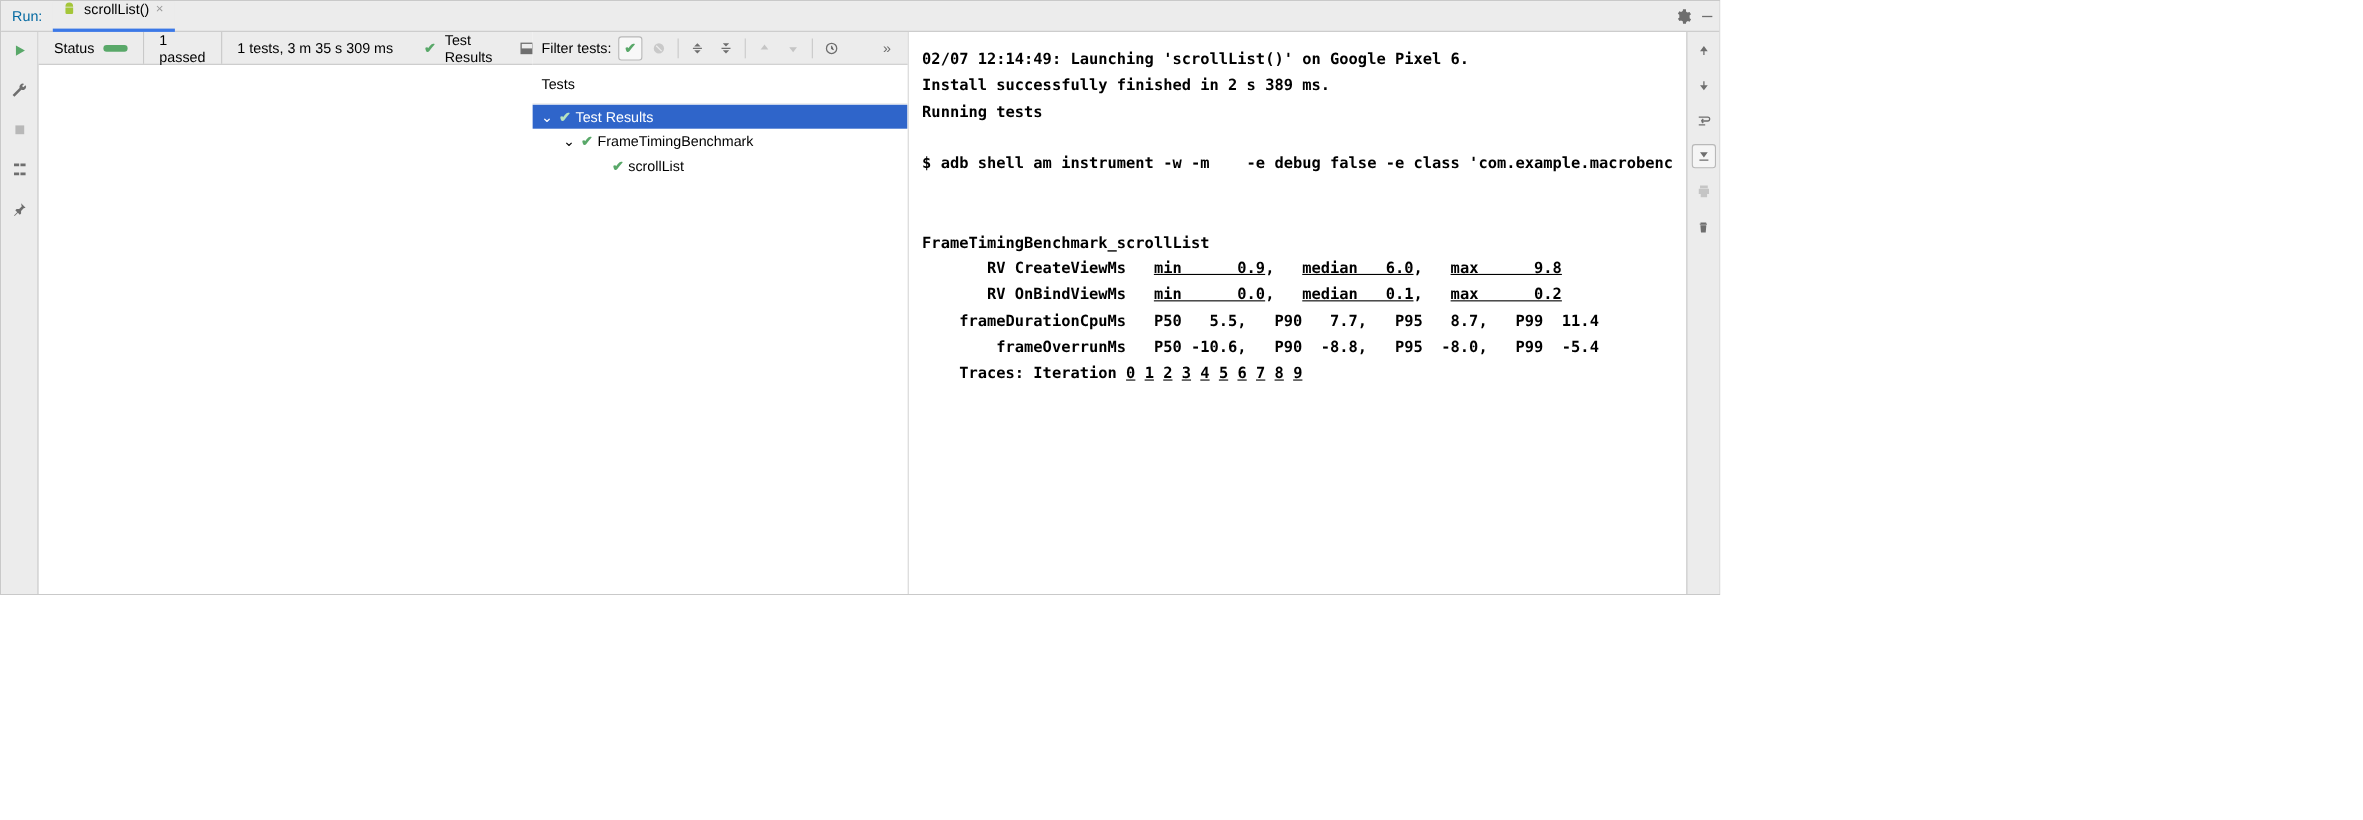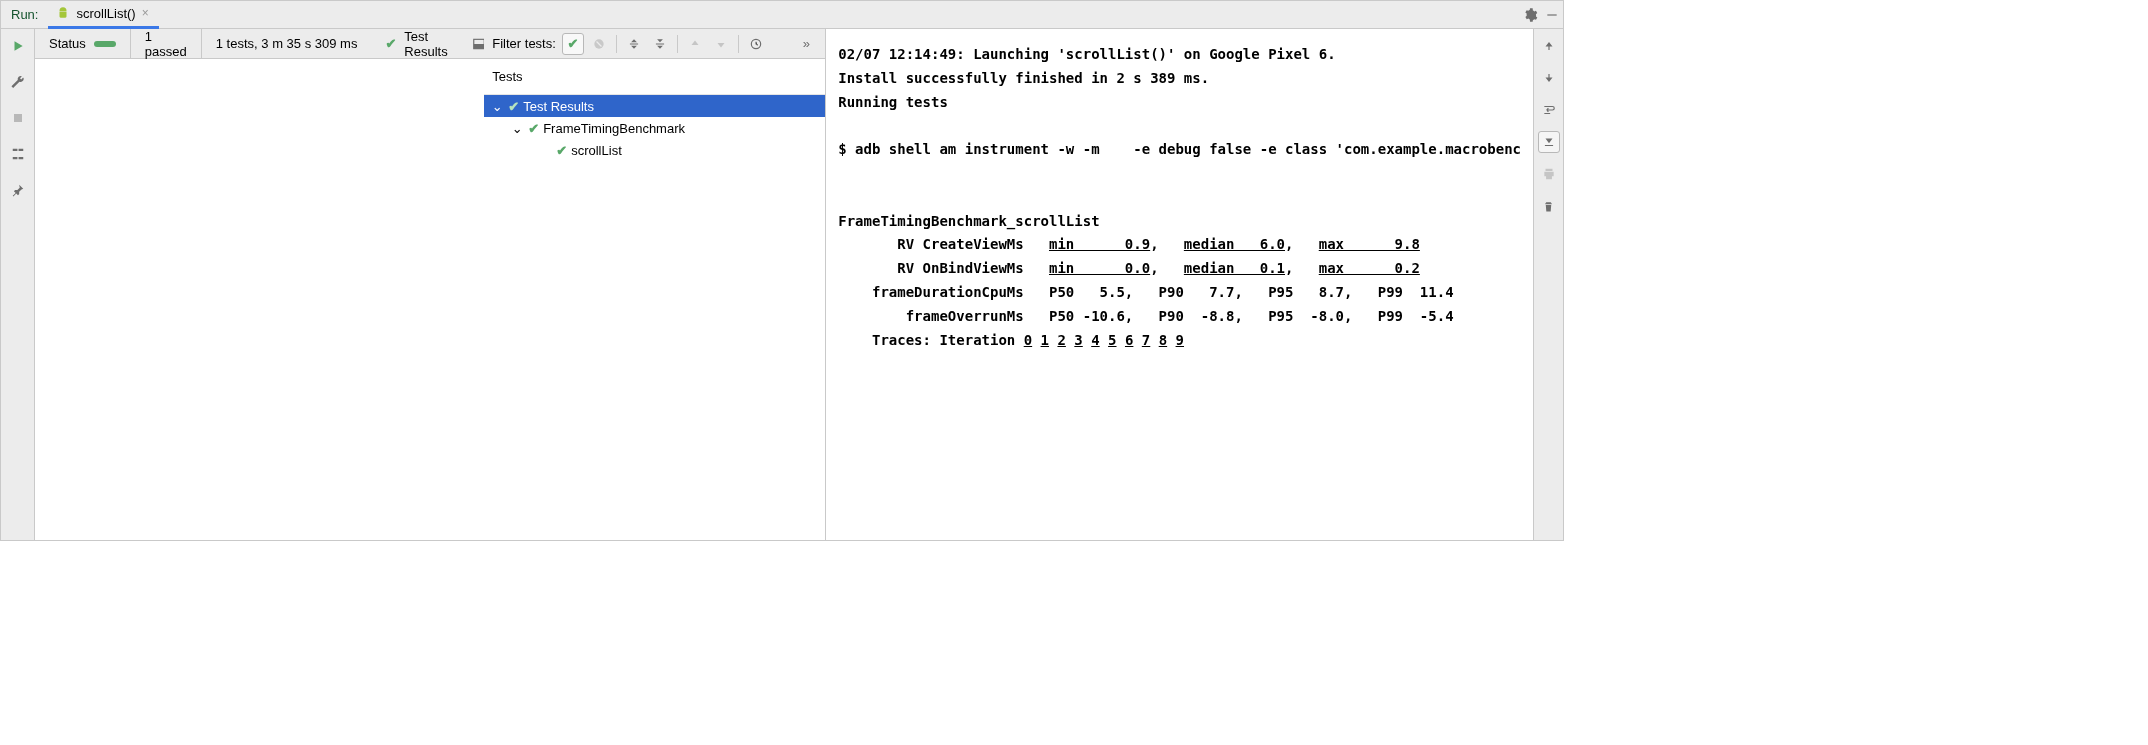--- a/index.html
+++ b/index.html
@@ -22,25 +22,24 @@
   .tabbar {
     display: flex;
     align-items: center;
     height: 28px;
     background: #ececec;
     border-bottom: 1px solid #c9c9c9;
     position: relative;
   }
   .run-label {
     padding: 0 10px;
-    color: #14532d;
+    color: #0369a1;
   }
   .runtab {
     display: flex;
-    align-items: center;
     gap: 6px;
     height: 28px;
     padding: 0 10px 0 8px;
     background: #ececec;
     border-bottom: 3px solid #3b78e7;
   }
   .runtab .close { color: #999; font-size: 12px; }
   .tab-spacer { flex: 1; }
   .tabbar .icon-btn { width: 22px; height: 22px; display: flex; align-items: center; justify-content: center; color: #6e6e6e; }
   

